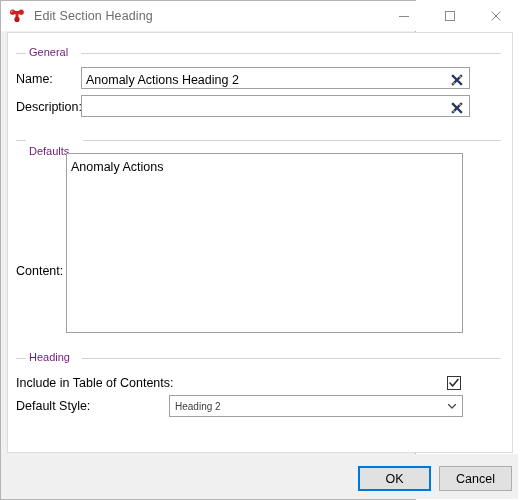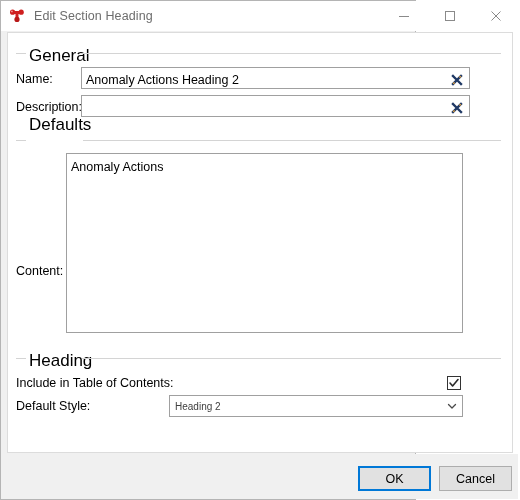--- a/index.html
+++ b/index.html
@@ -73,22 +73,22 @@
     width: 506px;
     height: 421px;
     background: #ffffff;
     border: 1px solid #dcdcdc;
     box-sizing: border-box;
   }
 
   
   .group-label {
     position: absolute;
-    color: #000000;
-    font-size: 17px;
+    color: #701a75;
+    font-size: 11px;
     white-space: nowrap;
   }
   .group-rule-left {
     position: absolute;
     height: 1px;
     background: #d4d4d4;
   }
   .group-rule-right {
     position: absolute;
     height: 1px;
@@ -277,21 +277,21 @@
       <div class="tb-value"></div>
       <div class="clear-x">
         <svg width="14" height="14" viewBox="0 0 14 14">
           <path d="M3 3 L11 11 M11 3 L3 11" stroke="#1f3864" stroke-width="2.4" fill="none" stroke-linecap="square"></path>
           <path d="M3.2 10.8 L4.6 9.4 M9.4 4.6 L10.8 3.2" stroke="#e8a33d" stroke-width="1.4" fill="none"></path>
         </svg>
       </div>
     </div>
 
     <div class="group-rule-left" style="left:8px; top:107px; width:10px;"></div>
-    <div class="group-label" style="left:21px; top:82px;">Defaults</div>
+    <div class="group-label" style="left:21px; top:112px;">Defaults</div>
     <div class="group-rule-right" style="left:75px; top:107px; width:418px;"></div>
 
     <div class="field-label" style="left:8px; top:208px;margin-top:23px;">Content:</div>
     <div id="content-box" style="left:58px; top:120px; width:397px; height:180px;">
       <div id="content-text">Anomaly Actions</div>
     </div>
 
     <div class="group-rule-left" style="left:8px; top:325px; width:10px;"></div>
     <div class="group-label" style="left:21px; top:318px;">Heading</div>
     <div class="group-rule-right" style="left:74px; top:325px; width:419px;"></div>

